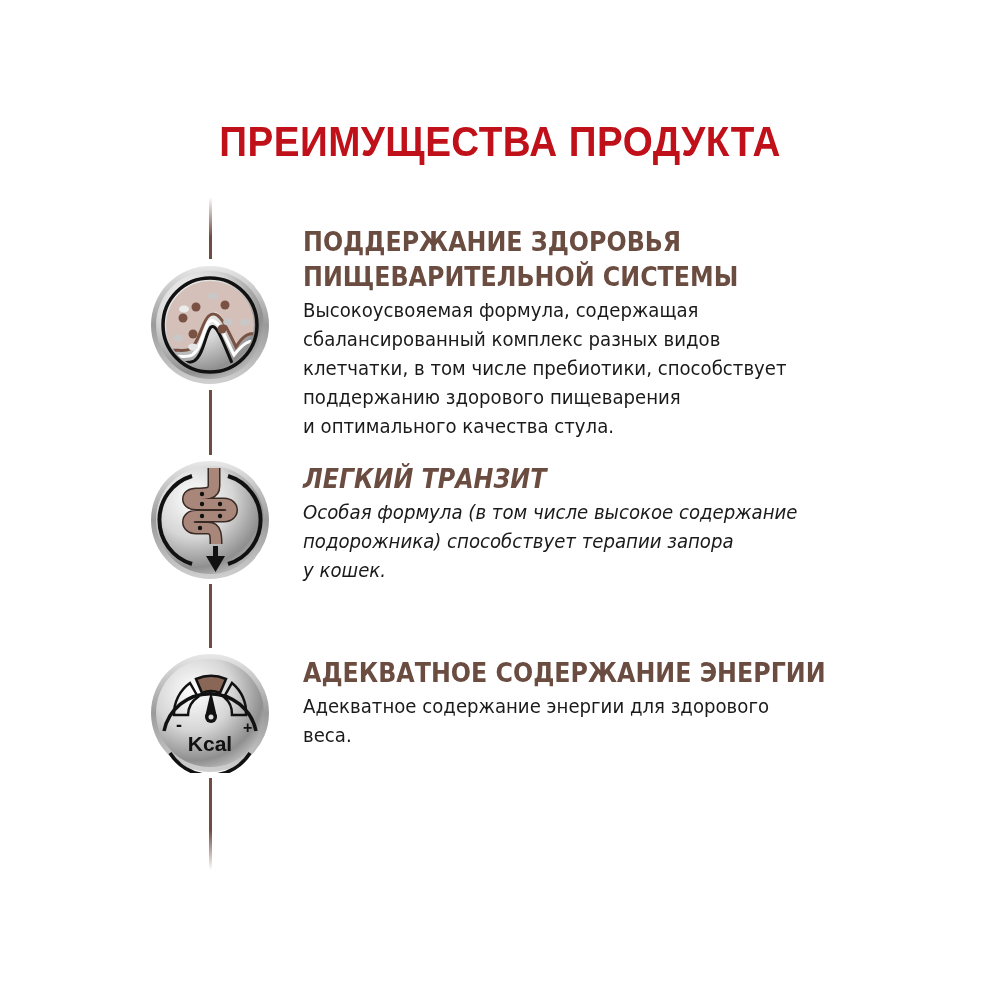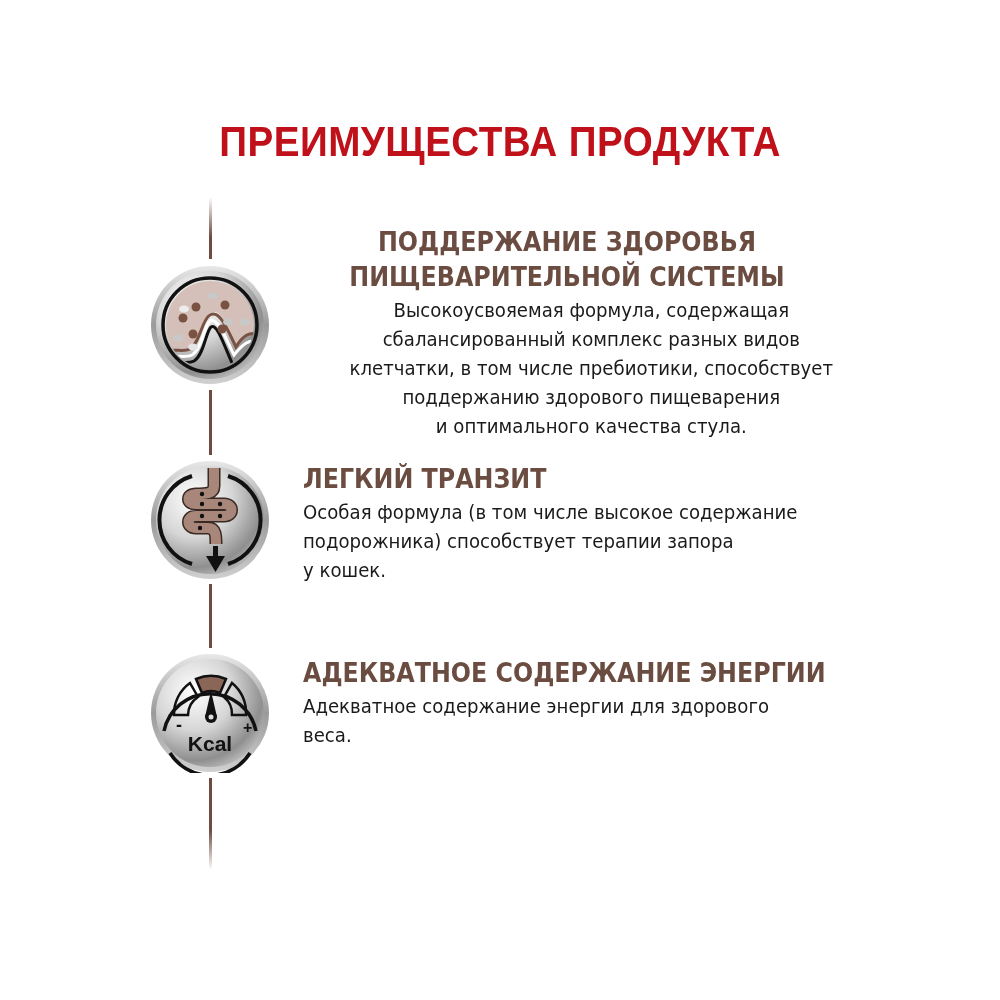--- a/index.html
+++ b/index.html
@@ -124,33 +124,33 @@
     <path d="M82 30 A38 38 0 0 1 96 62 L82 62 A22 22 0 0 0 74 44 Z" fill="none" stroke="#111" stroke-width="2.5"></path>
     <polygon points="61,38 55,64 67,64" fill="#111"></polygon>
     <circle cx="61" cy="64" r="6" fill="#111"></circle>
     <circle cx="61" cy="64" r="2.5" fill="#ddd"></circle>
     <text x="26" y="78" font-family="Liberation Sans, sans-serif" font-weight="bold" font-size="18" fill="#111">-</text>
     <text x="93" y="80" font-family="Liberation Sans, sans-serif" font-weight="bold" font-size="16" fill="#111">+</text>
     <text x="60" y="98" text-anchor="middle" font-family="Liberation Sans, sans-serif" font-weight="bold" font-size="21" fill="#111">Kcal</text>
   </svg>
 </div>
 
-<div class="feature" style="top:224px;text-align:center;">
+<div class="feature" style="top:224px;">
   <h2>
     <span>ПОДДЕРЖАНИЕ ЗДОРОВЬЯ</span><br>
     <span>ПИЩЕВАРИТЕЛЬНОЙ СИСТЕМЫ</span>
   </h2>
   <p>Высокоусвояемая формула, содержащая
 сбалансированный комплекс разных видов
 клетчатки, в том числе пребиотики, способствует
 поддержанию здорового пищеварения
 и оптимального качества стула.</p>
 </div>
 
-<div class="feature" style="top:461px;">
+<div class="feature" style="top:461px;font-style:italic;">
   <h2>ЛЕГКИЙ ТРАНЗИТ</h2>
   <p>Особая формула (в том числе высокое содержание
 подорожника) способствует терапии запора
 у кошек.</p>
 </div>
 
 <div class="feature" style="top:655px;">
   <h2>АДЕКВАТНОЕ СОДЕРЖАНИЕ ЭНЕРГИИ</h2>
   <p>Адекватное содержание энергии для здорового
 веса.</p>

